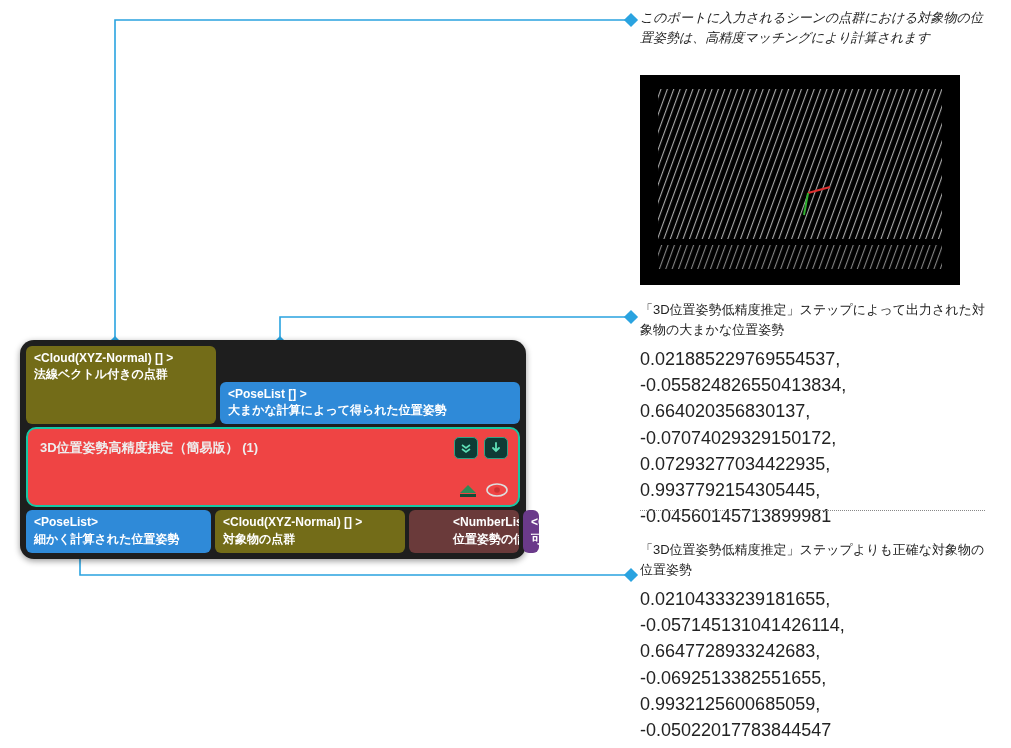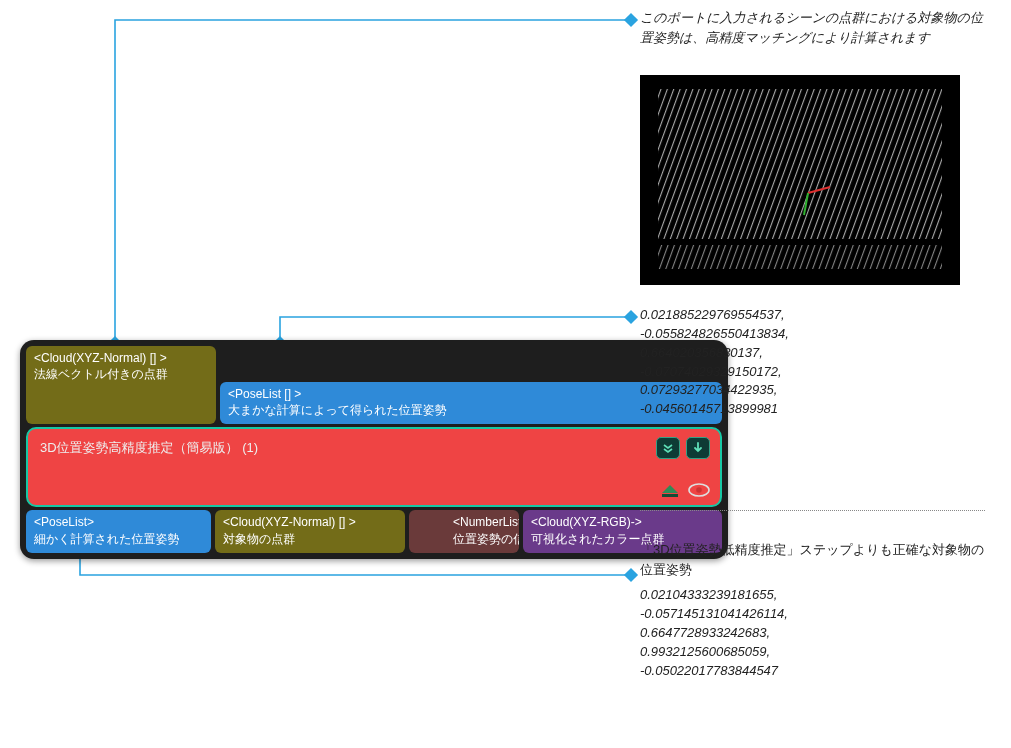--- a/index.html
+++ b/index.html
@@ -10,25 +10,26 @@
     background: #ffffff;
     position: relative;
     font-size: 12px;
     color: #222;
   }
   
   .node {
     position: absolute;
     left: 20px;
     top: 340px;
-    width: 708px;
+    width: 506px;
     background: #1e1e1e;
     border-radius: 14px;
     padding: 6px;
     box-shadow: 0 2px 6px rgba(0,0,0,.4);
+    font-weight: bold;
   }
   .port-row { display: flex; gap: 4px; margin-bottom: 3px; }
   .port-row.bottom { margin-bottom: 0; margin-top: 3px; }
   .port {
     border-radius: 6px;
     padding: 4px 8px 6px 8px;
     color: #fff;
     font-size: 12px;
     line-height: 1.35;
     white-space: nowrap;
@@ -68,21 +69,21 @@
   .out-row .port:nth-child(4) { flex: 1 1 auto; }
 
   
   .anno {
     position: absolute;
     width: 350px;
     font-size: 13px;
     line-height: 1.55;
   }
   .anno .title { margin-bottom: 6px; }
-  .pose-list { font-style: italic; font-size: 13px; line-height: 1.45; margin-top: 6px; }
+  .pose-list { font-size: 18px; line-height: 1.45; margin-top: 6px; }
   .pose-list span { display: block; }
 
   
   .pc-preview {
     position: absolute;
     left: 640px;
     top: 75px;
     width: 320px;
     height: 210px;
     background: #000;
@@ -206,34 +207,37 @@
     <rect x="18" y="170" width="284" height="24" fill="url(#hatch)" opacity="0.7"></rect>
 
     <g transform="translate(168,118)">
       <line x1="0" y1="0" x2="22" y2="-6" stroke="#e03030" stroke-width="2"></line>
       <line x1="0" y1="0" x2="-4" y2="22" stroke="#30b030" stroke-width="2"></line>
     </g>
   </svg>
 </div>
 
 <div class="anno" style="left:640px; top:300px;">
+  <div class="title">「3D位置姿勢低精度推定」ステップによって出力された対象物の大まかな位置姿勢</div>
   <div class="pose-list">
     <span>0.021885229769554537,</span>
     <span>-0.055824826550413834,</span>
     <span>0.664020356830137,</span>
     <span>-0.07074029329150172,</span>
     <span>0.07293277034422935,</span>
+    <span>0.9937792154305445,</span>
     <span>-0.04560145713899981</span>
   </div>
 </div>
 
 <div class="hr-dotted" style="left:640px; top:510px; width:345px;"></div>
 
 <div class="anno" style="left:640px; top:540px;">
   <div class="title">「3D位置姿勢低精度推定」ステップよりも正確な対象物の位置姿勢</div>
   <div class="pose-list">
     <span>0.02104333239181655,</span>
     <span>-0.057145131041426114,</span>
     <span>0.6647728933242683,</span>
+    <span>-0.0692513382551655,</span>
     <span>0.9932125600685059,</span>
     <span>-0.05022017783844547</span>
   </div>
 </div>
 
 </body></html>

